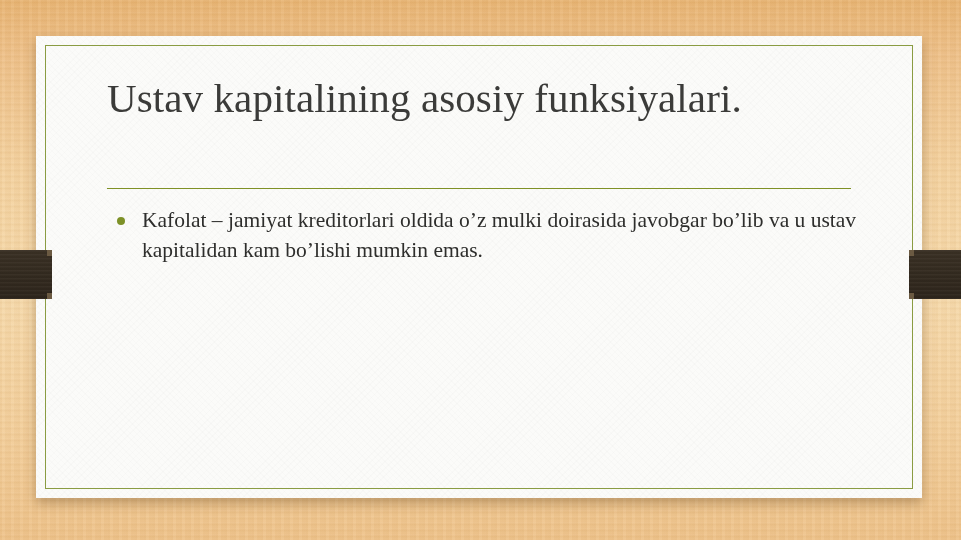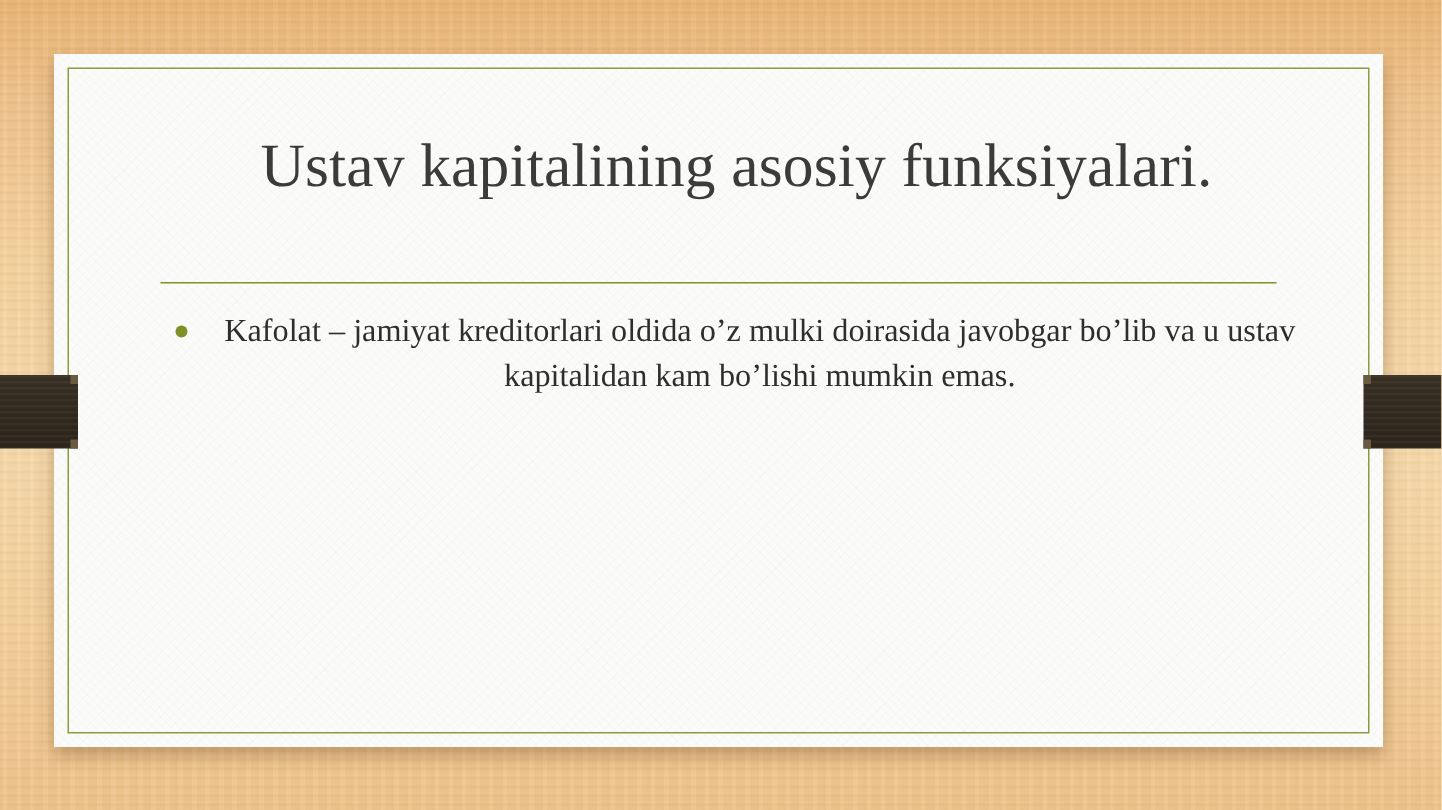--- a/index.html
+++ b/index.html
@@ -131,27 +131,27 @@
     position: absolute;
     inset: 0;
     padding: 0;
   }
 
   .title {
     position: absolute;
     left: 71px;
     top: 36px;
     width: 744px;
-    text-align: center;
+    text-align: left;
     font-size: 41px;
     line-height: 52px;
     color: #3b3b39;
     letter-spacing: 0.1px;
     font-weight: normal;
-    margin: 12px;
+    margin: 0;
   }
 
   .title-rule {
     position: absolute;
     left: 71px;
     top: 152px;
     width: 744px;
     height: 0;
     border-top: 1.6px solid #7f9125;
   }
@@ -167,21 +167,21 @@
   }
 
   .bullet-item {
     position: relative;
     padding-left: 35px;
     margin: 0 0 9px 0;
     font-size: 21.5px;
     line-height: 29.5px;
     color: #2e2e2c;
   }
-  .bullet-item:last-child { margin-bottom: 0; text-align: center; }
+  .bullet-item:last-child { margin-bottom: 0; }
 
   .bullet-dot {
     position: absolute;
     left: 10px;
     top: 11px;
     width: 8px;
     height: 8px;
     border-radius: 50%;
     background: #7d9127;
   }

